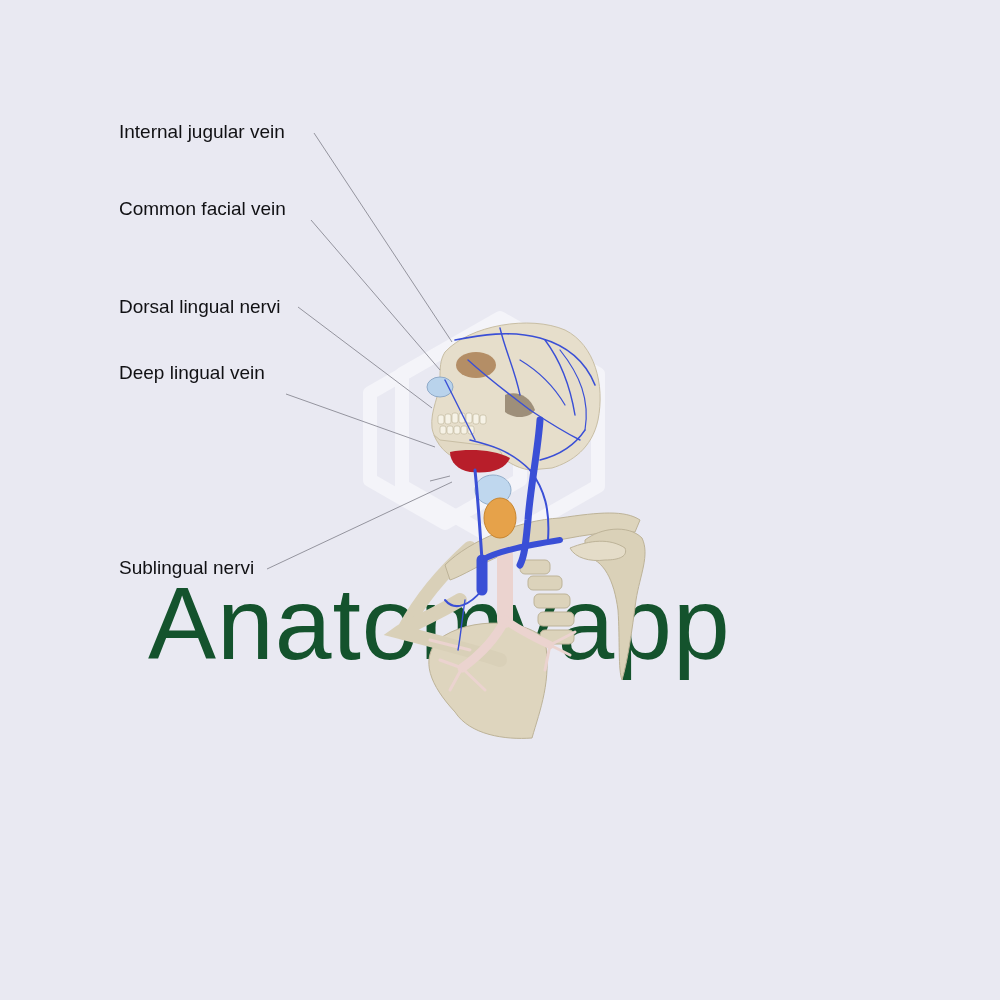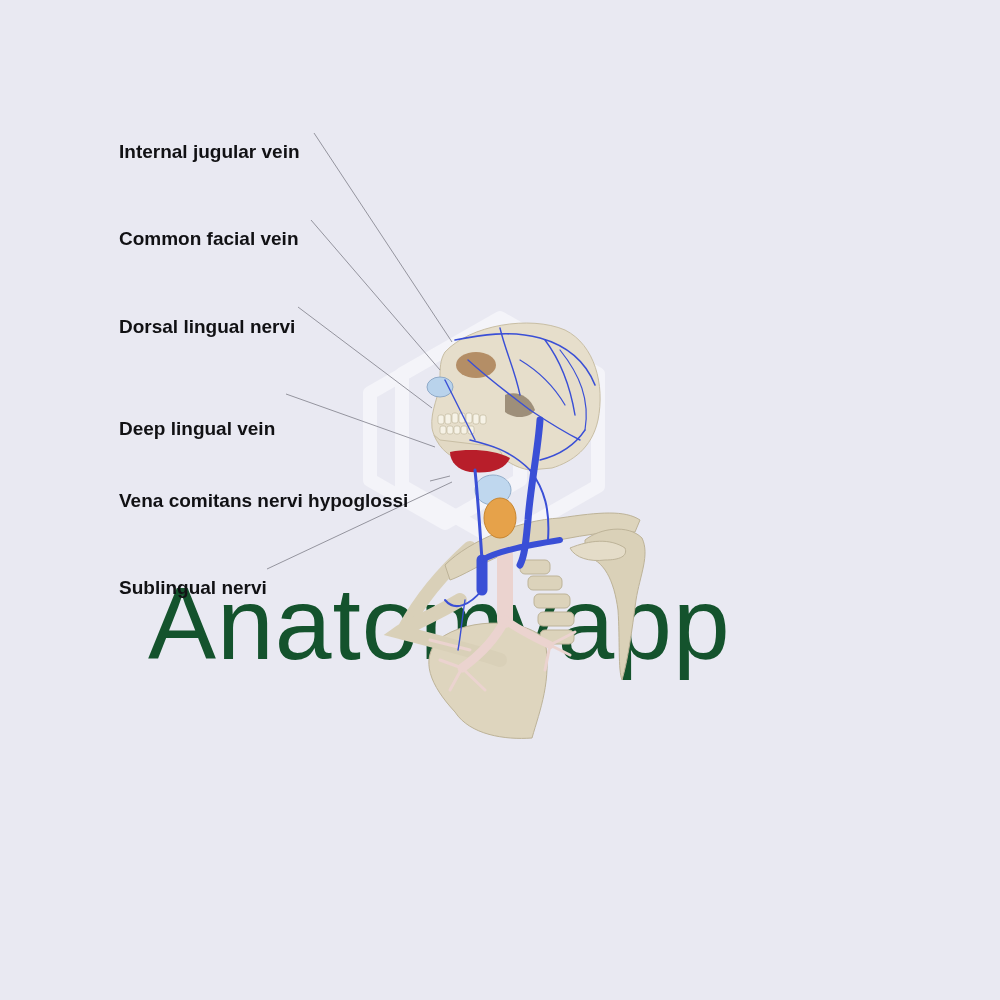--- a/index.html
+++ b/index.html
@@ -33,27 +33,26 @@
       left: 0;
       top: 0;
       width: 1000px;
       height: 1000px;
       z-index: 2;
     }
     .label {
       position: absolute;
       left: 119px;
       font-family: "Liberation Sans", sans-serif;
-      font-weight: 700;
+      font-weight: 400;
       font-size: 19px;
       color: #111114;
       white-space: nowrap;
       line-height: 22px;
       z-index: 4;
-      margin-top: 20px;
     }
     .leaders {
       position: absolute;
       left: 0;
       top: 0;
       width: 1000px;
       height: 1000px;
       z-index: 3;
       pointer-events: none;
     }
@@ -166,19 +165,18 @@
       <line x1="314" y1="133" x2="452" y2="342"></line>
       <line x1="311" y1="220" x2="440" y2="370"></line>
       <line x1="298" y1="307" x2="432" y2="408"></line>
       <line x1="286" y1="394" x2="435" y2="447"></line>
       <line x1="430" y1="481" x2="450" y2="476"></line>
       <line x1="267" y1="569" x2="452" y2="482"></line>
     </g>
   </svg>
 
   <div class="label" style="top:121px">Internal jugular vein</div>
-  <div class="label" style="top:208px">Common facial vein</div>
+  <div class="label" style="top:198px">Common facial vein</div>
   <div class="label" style="top:296px">Dorsal lingual nervi</div>
-  <div class="label" style="top:398px">Deep lingual vein</div>
-  <div class="label" style="top:470px">Vena comitans nervi hypoglossi</div>
+  <div class="label" style="top:362px">Deep lingual vein</div>
   <div class="label" style="top:557px">Sublingual nervi</div>
 
 </div>
 
 </body></html>

